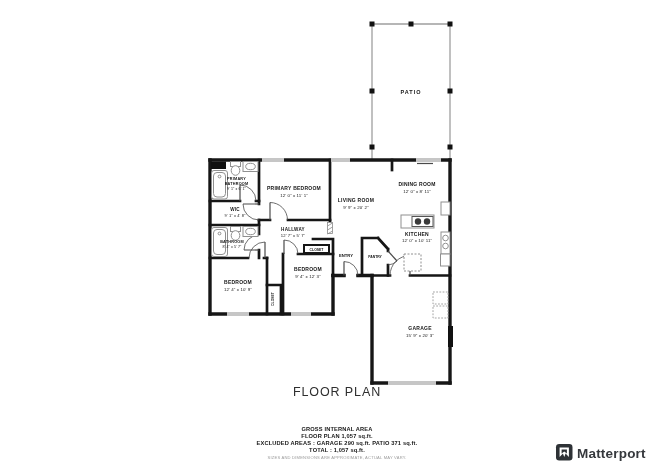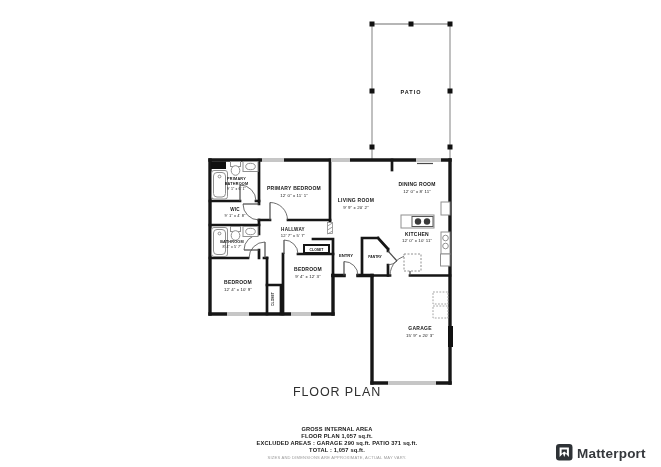--- a/index.html
+++ b/index.html
@@ -1,17 +1,17 @@
 <!DOCTYPE html>
 <html><head>
 <meta charset="utf-8">
 <style>
   html,body{margin:0;padding:0;background:#ffffff;}
   .page{position:relative;width:661px;height:467px;background:#ffffff;overflow:hidden;
-        font-family:"Liberation Sans", sans-serif;}
+        font-family:"Liberation Sans", sans-serif;border-radius:23px;}
   svg{position:absolute;inset:0;}
   text{font-family:"Liberation Sans", sans-serif;fill:#161616;}
   .room-name{font-weight:700;letter-spacing:.25px;}
   .room-dims{font-weight:400;letter-spacing:.1px;}
   .small-name{font-weight:700;letter-spacing:.2px;}
   .title{font-size:12.5px;font-weight:500;letter-spacing:.9px;fill:#2e2e2e;}
   .foot-bold{font-size:5.7px;font-weight:700;letter-spacing:.15px;}
   .foot-note{font-size:4.1px;font-weight:400;fill:#9c9c9c;letter-spacing:.2px;}
   .logo-text{font-size:13.5px;font-weight:600;fill:#35383c;letter-spacing:.2px;}
 </style>

